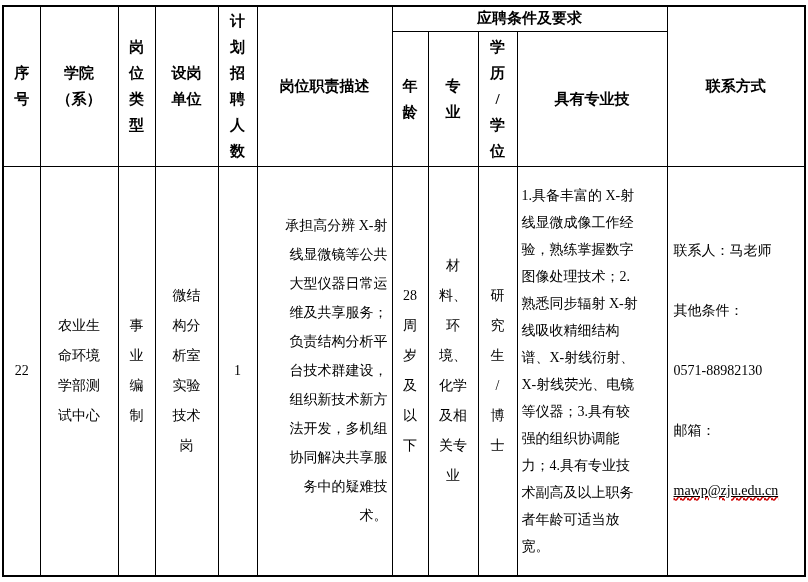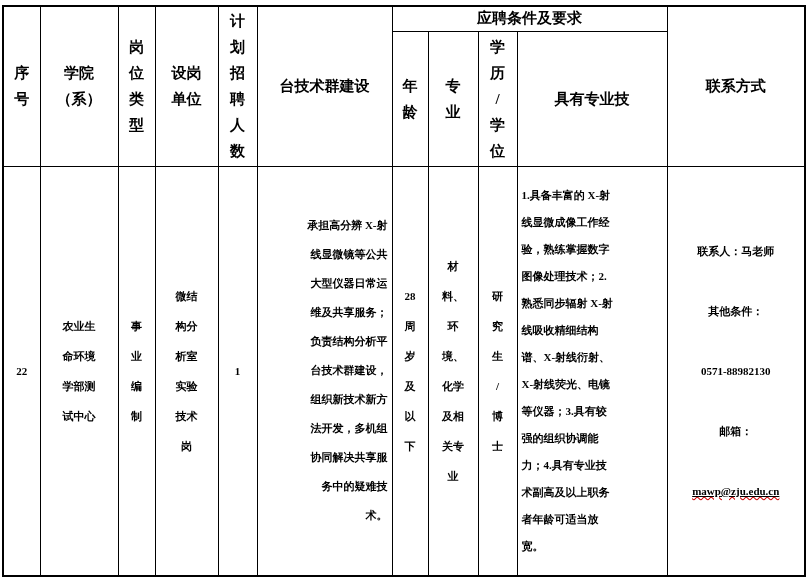--- a/index.html
+++ b/index.html
@@ -32,36 +32,36 @@
   }
   .recruit th {
     font-weight: bold;
     font-size: 15px;
     line-height: 26px;
   }
   .recruit tr.r1 { height: 25px; }
   .recruit tr.r1 th.group { line-height: 23px; margin-top: 29px; }
   .recruit tr.r2 { height: 135px; }
   .recruit td {
-    font-size: 11px;
+    font-size: 14px;
     line-height: 30px;
-    font-weight: bold;
+    font-weight: normal;
   }
   .recruit td.para-duties {
     text-align: right;
     padding: 0 4px;
     line-height: 29px;
   }
   .recruit td.para-other {
     text-align: left;
     padding: 0 4px;
     line-height: 27px;
   }
   .recruit td.contact-cell {
-    text-align: center;
+    text-align: left;
     padding: 8px 6px;
     line-height: 30px;
   }
   .email-line {
     text-decoration-line: underline;
     text-decoration-style: wavy;
     text-decoration-color: #cc0000;
   }
   .email-text {
     text-decoration-line: underline;
@@ -97,21 +97,21 @@
 类
 型</th>
       <th rowspan="2">设岗
 单位</th>
       <th rowspan="2">计
 划
 招
 聘
 人
 数</th>
-      <th rowspan="2">台技术群建设</th>
+      <th rowspan="2">岗位职责描述</th>
       <th colspan="4" class="group">应聘条件及要求</th>
       <th rowspan="2">联系方式</th>
     </tr>
     <tr class="r2">
       <th>年
 龄</th>
       <th>专
 业</th>
       <th>学
 历

